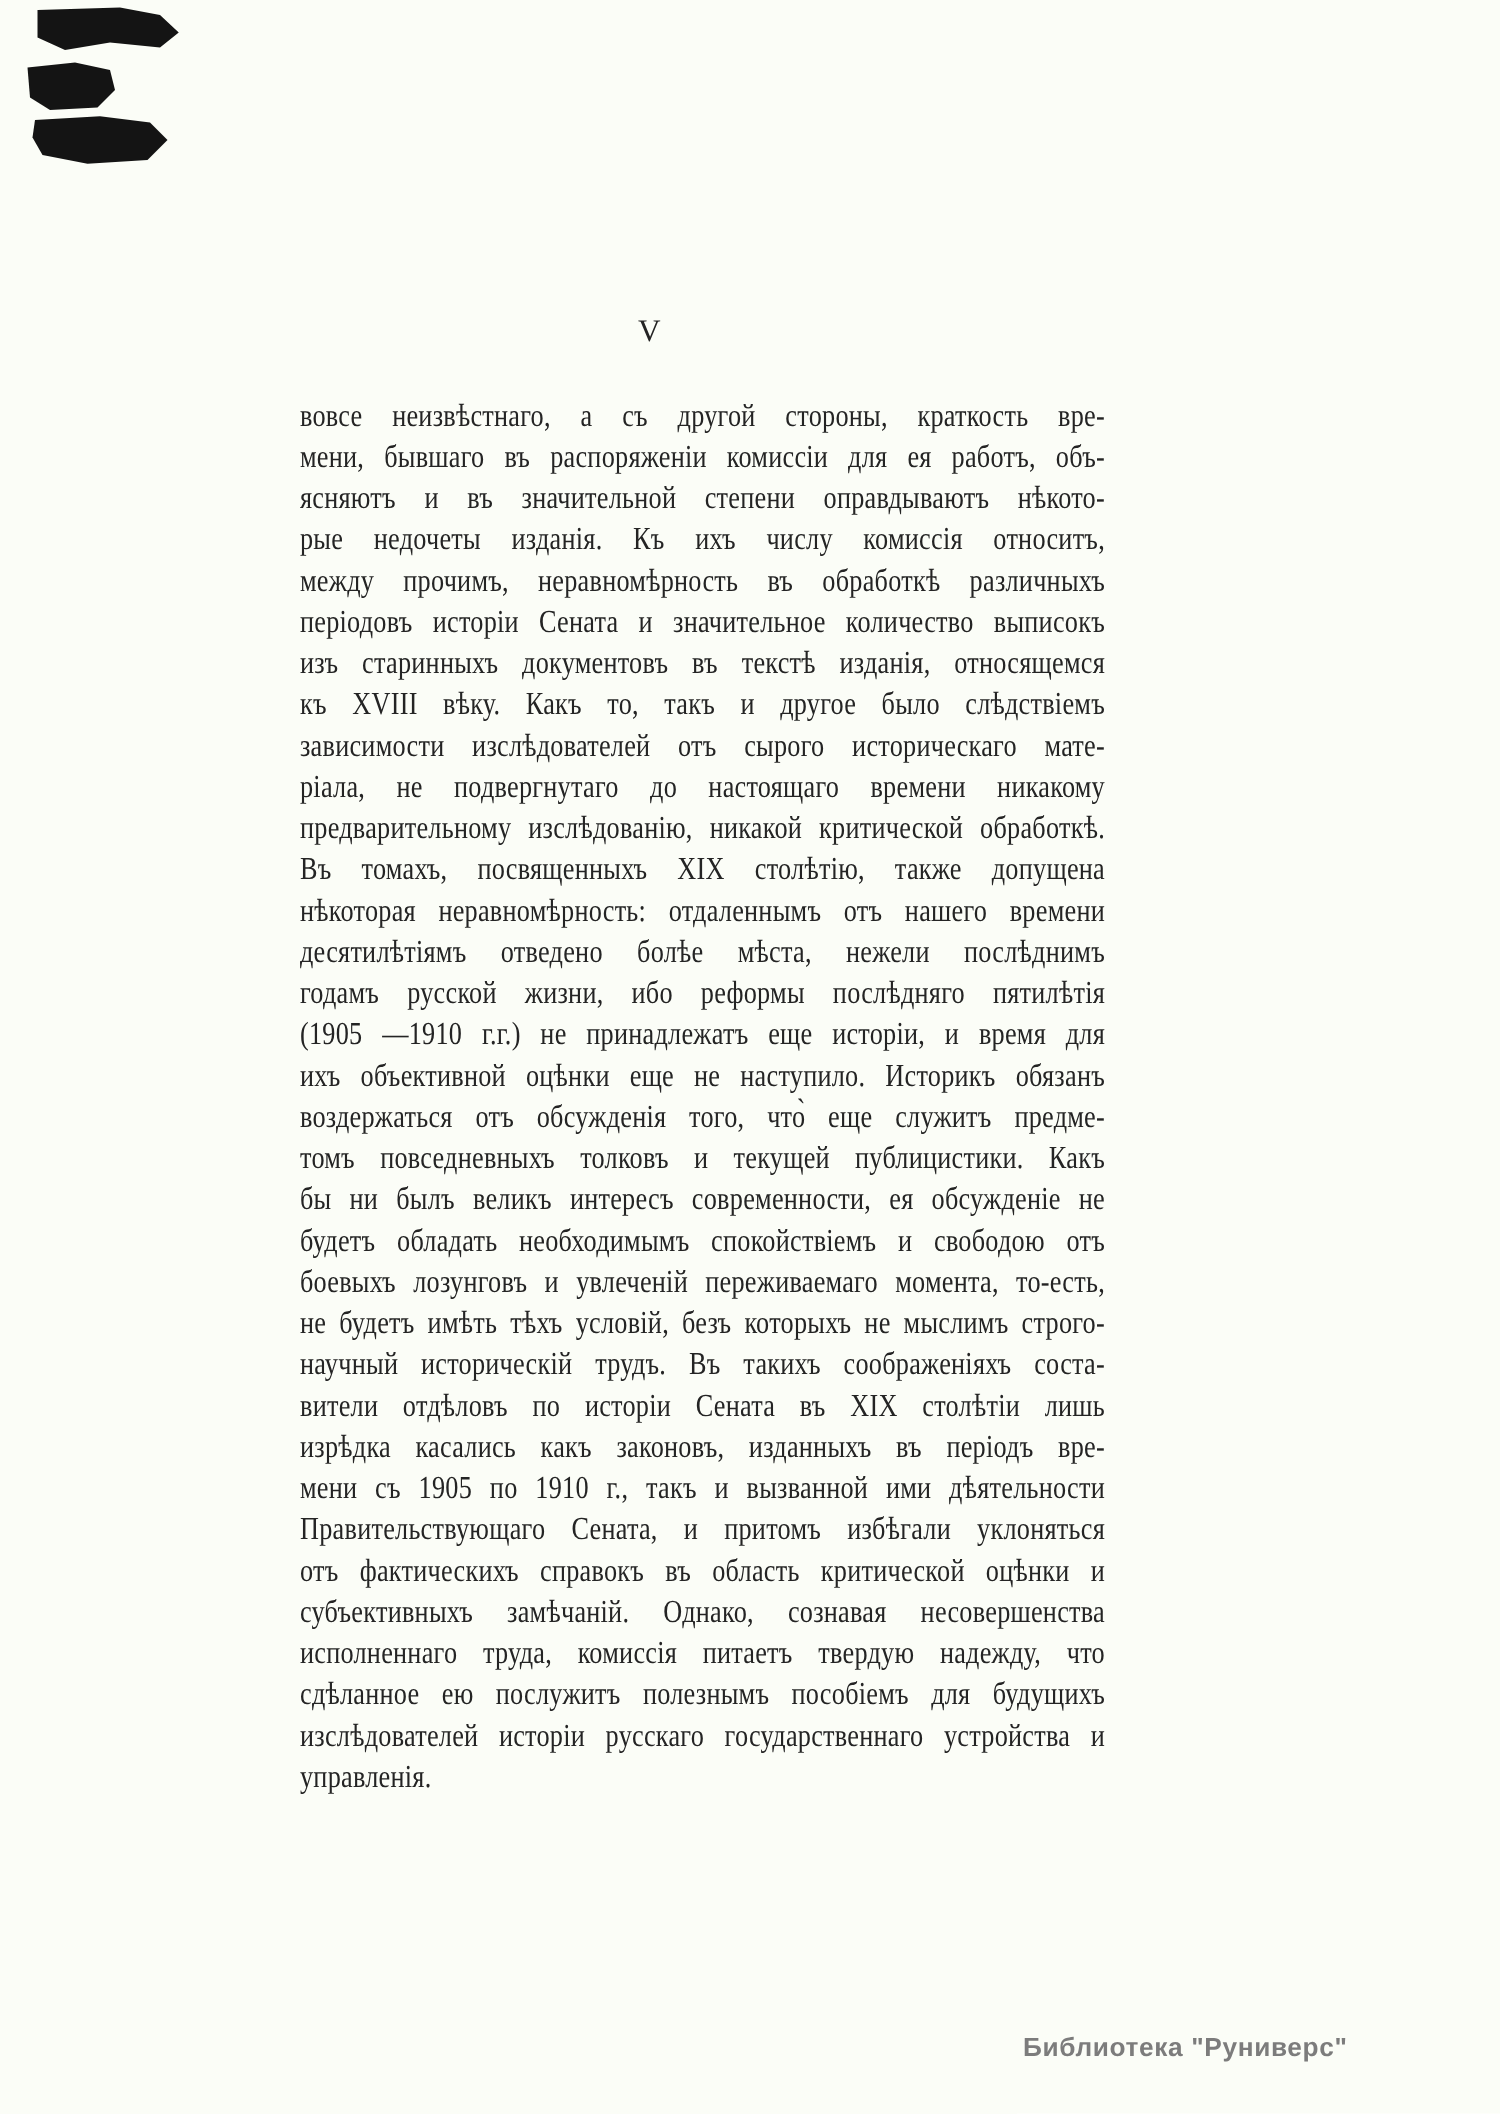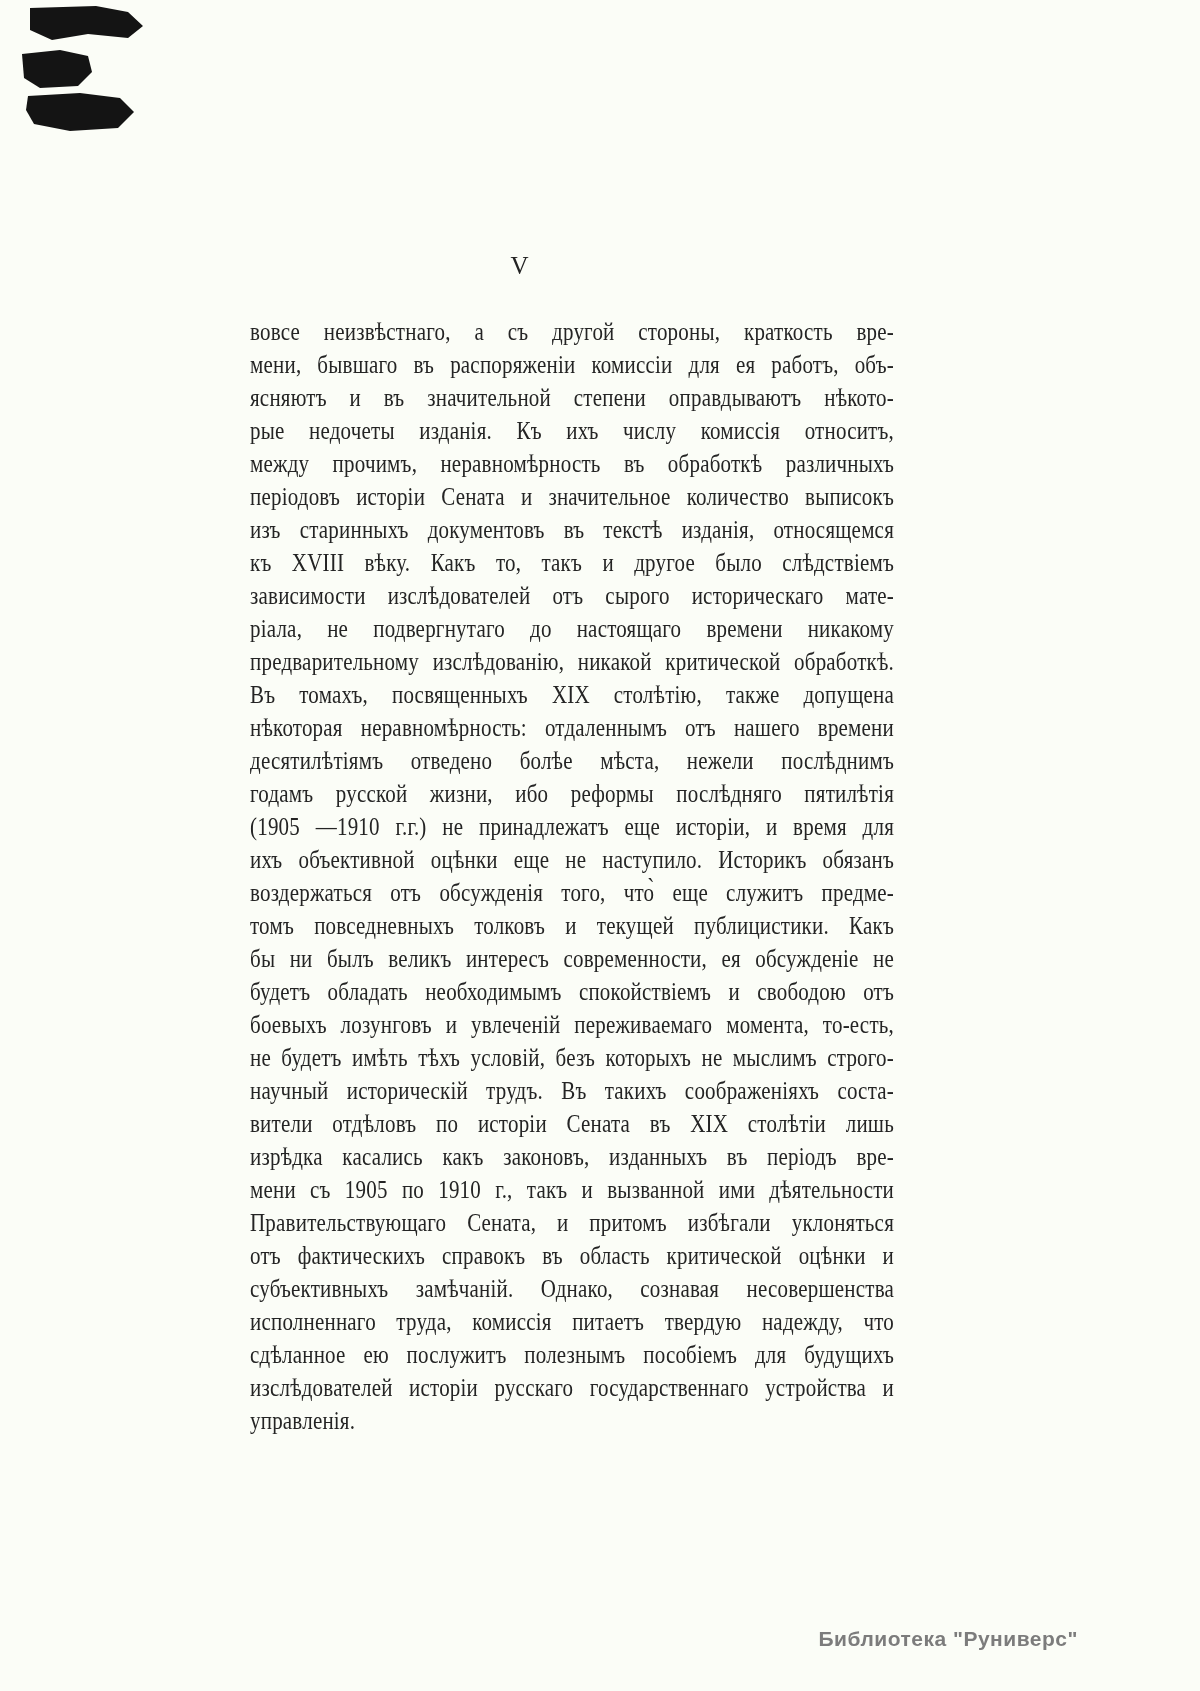--- a/index.html
+++ b/index.html
@@ -26,21 +26,21 @@
     left: 498px;
     top: 252px;
     width: 44px;
     text-align: center;
     font-size: 25px;
     letter-spacing: 1px;
     color: var(--ink, #242424);
   }
   .text-block {
     position: absolute;
-    left: 250px;
+    left: 240px;
     top: 316px;
     width: 644px;
     color: var(--ink, #242424);
   }
   .line {
     height: 33px;
     line-height: 33px;
     font-size: 21px;
     letter-spacing: 0.2px;
     text-align: justify;

